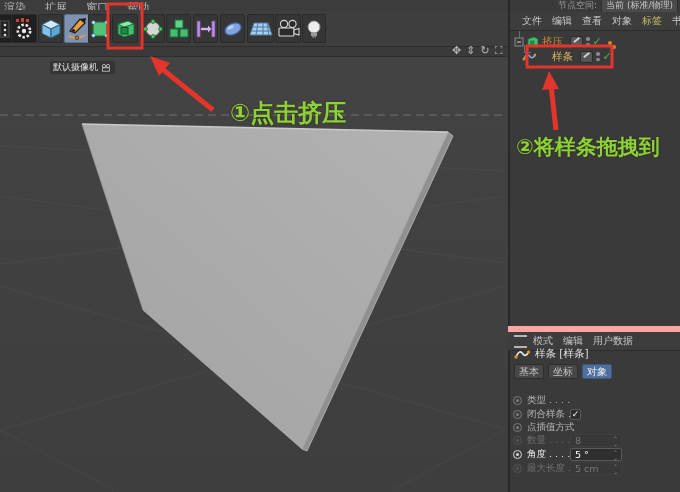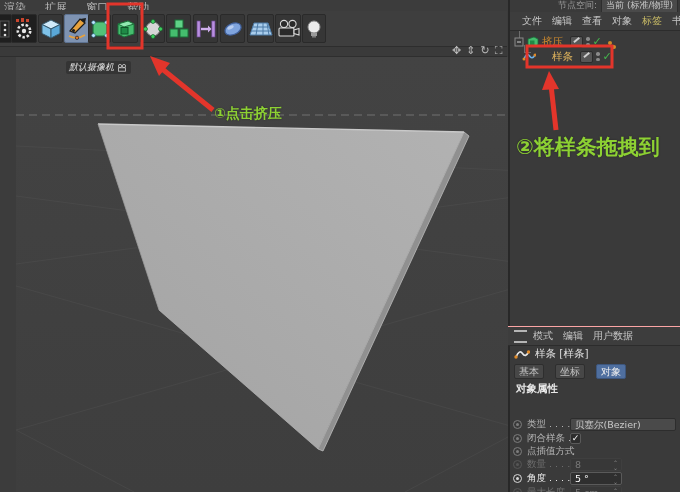--- a/index.html
+++ b/index.html
@@ -14,22 +14,22 @@
   
   #toolbar{position:absolute;left:0;top:11px;width:507px;height:35px;background:#3e3e3e;
        border-bottom:1px solid #2d2d2d;}
   .tbtn{position:absolute;top:3px;height:29px;background:#363636;border:1px solid #2a2a2a;
        border-radius:2px;display:flex;align-items:center;justify-content:center;box-sizing:border-box;}
   .tbtn.selected{background:#7e93b2;border-color:#5d7291;}
   .tbtn.dark{background:#1f1f1f;}
   
   #vpbar{position:absolute;left:0;top:47px;width:507px;height:9px;background:#3a3a3a;
        border-bottom:1px solid #2e2e2e;}
-  #viewport{position:absolute;left:16px;top:57px;width:605px;height:435px;overflow:hidden;
-       background:linear-gradient(#434343,#3e3e3e);font-style:italic;}
+  #viewport{position:absolute;left:0;top:57px;width:605px;height:435px;overflow:hidden;
+       background:linear-gradient(#434343,#3e3e3e);}
   #scene{position:absolute;left:0;top:-11px;}
   #camlabel{position:absolute;left:50px;top:4px;display:flex;align-items:center;gap:3px;
        background:rgba(25,25,25,.35);padding:0 3px;border-radius:2px;}
   #camlabel .t{font-size:9px;color:#e2e2e2;}
   
   #rpanel{position:absolute;left:508px;top:0;width:172px;height:492px;background:#3a3a3a;
        border-left:2px solid #282828;box-sizing:border-box;}
   .pmenu{display:flex;align-items:center;gap:0;height:18px;border-bottom:1px solid #2c2c2c;
        background:#3d3d3d;}
   .pmenu .burger{width:13px;height:9px;margin:0 6px 0 6px;
@@ -52,27 +52,27 @@
        transform:rotate(-40deg);display:block;}
   .vdots{display:flex;flex-direction:column;gap:2px;}
   .vdots b{width:3.5px;height:3.5px;border-radius:50%;background:#8a8a8a;display:block;}
   .check{color:#45b94e;font-size:11px;font-weight:bold;line-height:1;}
   .odots b{width:4.5px;height:4.5px;border-radius:50%;background:#d08a28;display:inline-block;}
   .treeline{position:absolute;background:#6d6d6d;}
   
   #ammenu{position:absolute;left:508px;top:326px;width:172px;}
   #amtitle{position:absolute;left:508px;top:345px;width:164px;height:18px;display:flex;align-items:center;}
   #amtitle .t{font-size:10.5px;color:#dedede;margin-left:5px;}
-  #amtabs{position:absolute;left:514px;top:364px;display:flex;gap:11px;}
+  #amtabs{position:absolute;left:514px;top:364px;display:flex;gap:4px;}
   .tab{font-size:10px;color:#c2c2c2;background:#474747;border:1px solid #2e2e2e;
        padding:0 4px;height:13px;line-height:13px;border-radius:2px;}
   .tab.sel{background:#4f6f9f;color:#f0f0f0;border-color:#3d567c;}
   #amprops{position:absolute;left:508px;top:380px;width:172px;}
   .sechead{font-size:10.5px;font-weight:bold;color:#e8e8e8;margin:2px 0 0 8px;}
-  .prow{position:absolute;left:0;height:13px;display:flex;align-items:center;width:172px;margin-top:24px;}
+  .prow{position:absolute;left:0;height:13px;display:flex;align-items:center;width:172px;}
   .radio{width:7px;height:7px;border-radius:50%;border:1px solid #7d7d7d;margin-left:5px;
        display:flex;align-items:center;justify-content:center;}
   .radio i{width:3px;height:3px;border-radius:50%;background:#7d7d7d;display:block;}
   .radio.bright{border-color:#d8d8d8;}
   .radio.bright i{background:#d8d8d8;}
   .radio.dim{border-color:#565656;}
   .radio.dim i{background:#565656;}
   .plabel{font-size:9.5px;color:#b5b5b5;margin-left:5px;white-space:nowrap;}
   .plabel.on{color:#ececec;}
   .plabel.off{color:#6e6e6e;}
@@ -322,21 +322,21 @@
               <b></b>
               <b></b>
             </span>
           <span class="check">✓</span>
         </span>
       </div>
     </div>
   </div>
 
   <div id="ammenu">
-    <div class="pmenu" style="border-top:1px solid #fca5a5;">
+    <div class="pmenu" style="border-top:6px solid #fca5a5;">
       <span class="burger"></span>
       <span>模式</span>
       <span>编辑</span>
       <span>用户数据</span>
     </div>
   </div>
 
   <div id="amtitle">
     <svg width="16" height="14" style="margin-left:6px;">
         <path d="M2 10 Q5.5 2 8.5 6.5 T14.5 5" fill="none" stroke="#e8e8e8" stroke-width="1.7"></path>
@@ -346,28 +346,26 @@
     <span class="t">样条 [样条]</span>
   </div>
 
   <div id="amtabs">
     <span class="tab">基本</span>
     <span class="tab">坐标</span>
     <span class="tab sel">对象</span>
   </div>
 
   <div id="amprops">
-    <div class="sechead">对象属性</div>
 
     <div class="prow" style="top:14px;">
       <span class="radio">
           <i></i>
         </span>
       <span class="plabel">类型 . . . .</span>
-      <span class="dropdown">贝塞尔(Bezier)</span>
     </div>
 
     <div class="prow" style="top:28px;">
       <span class="radio">
           <i></i>
         </span>
       <span class="plabel">闭合样条 .</span>
       <span class="cbox">✓</span>
     </div>
 
@@ -410,18 +408,18 @@
     </g>
     <g>
       <line x1="213" y1="110" x2="161" y2="68" stroke="#e3352b" stroke-width="5"></line>
       <polygon points="150,56 170,63 159,76" fill="#e3352b"></polygon>
     </g>
     <g>
       <line x1="556" y1="130" x2="551" y2="85" stroke="#e3352b" stroke-width="5"></line>
       <polygon points="549,71 559,89 542,90" fill="#e3352b"></polygon>
     </g>
   </svg>
-  <div class="green-note" style="left:214px;top:103px;font-size:14px;">①点击挤压</div>
+  <div class="green-note" style="left:230px;top:103px;font-size:24px;">①点击挤压</div>
   <div class="green-note" style="left:516px;top:137px;">
     <div>②将样条拖拽到</div>
   </div>
 
 </div>
 
 </body></html>

